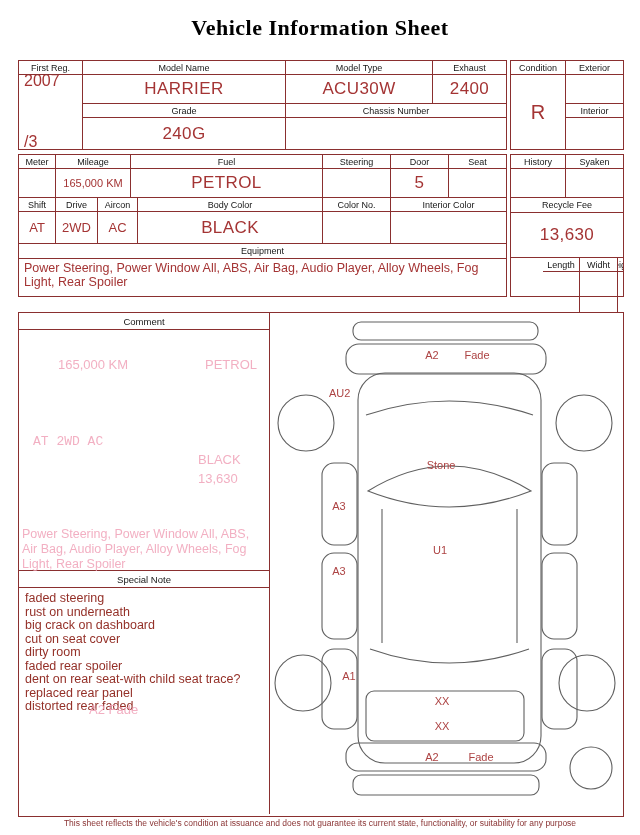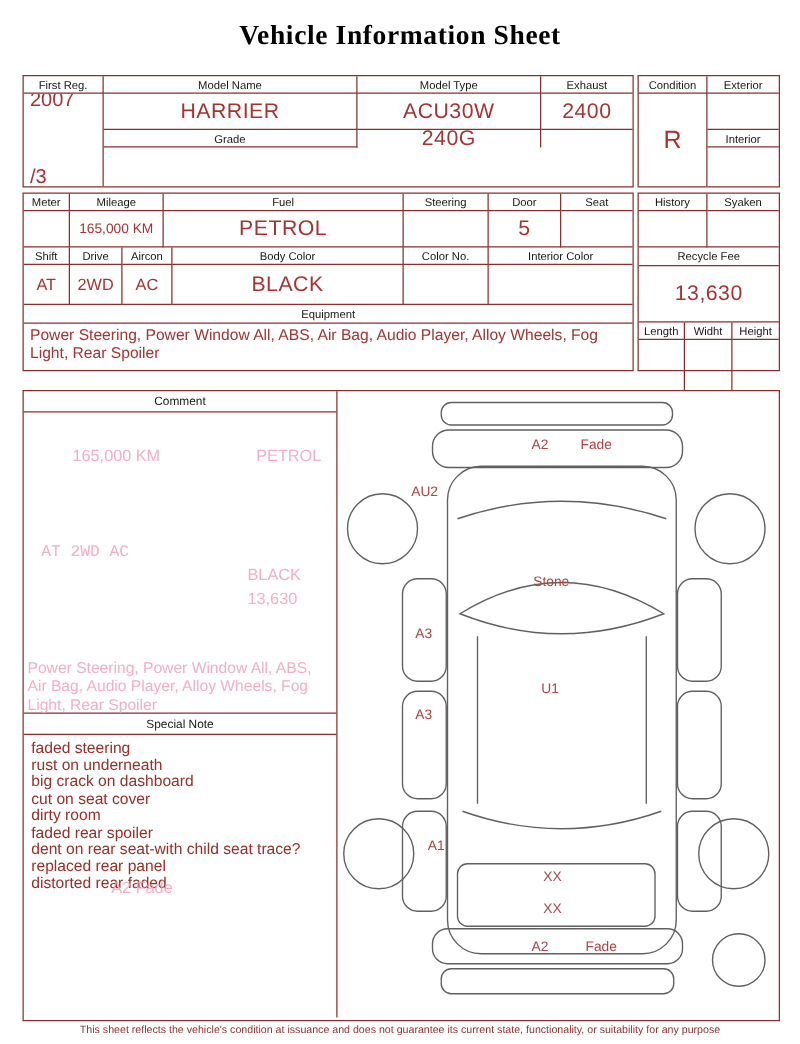--- a/index.html
+++ b/index.html
@@ -56,20 +56,21 @@
 
     <div class="cell val firstreg nb" style="grid-row:2/5;">
       <span>2007</span>
       <span>/3</span>
     </div>
     <div class="cell val v17">HARRIER</div>
     <div class="cell val v17">ACU30W</div>
     <div class="cell val v17 nr">2400</div>
 
     <div class="cell lbl">Grade</div>
+    <div class="cell lbl nr" style="grid-column:3/5;">Chassis Number</div>
 
     <div class="cell val v17 nb">240G</div>
   </div>
 
   <div class="box g" style="left:510px;top:60px;width:112px;height:88px;
        grid-template-columns:55px 1fr;grid-template-rows:14px 29px 14px 1fr;">
     <div class="cell lbl">Condition</div>
     <div class="cell lbl nr">Exterior</div>
     <div class="cell val v20 nb" style="grid-row:2/5;">R</div>
     <div class="cell nr"></div>
@@ -114,21 +115,21 @@
 
   <div class="box" style="left:510px;top:154px;width:112px;height:141px;">
     <div class="g" style="grid-template-columns:55px 1fr;grid-template-rows:14px 29px;">
       <div class="cell lbl">History</div>
       <div class="cell lbl nr">Syaken</div>
       <div class="cell"></div>
       <div class="cell nr"></div>
     </div>
     <div class="rowcell lbl" style="height:14px;">Recycle Fee</div>
     <div class="rowcell val v17" style="height:44px;">13,630</div>
-    <div class="g" style="grid-template-columns:37px 38px 1fr;grid-template-rows:14px 1fr;height:67px;">
+    <div class="g" style="grid-template-columns:37px 38px 1fr;grid-template-rows:14px 1fr;height:67px;margin-left:32px;">
       <div class="cell lbl">Length</div>
       <div class="cell lbl">Widht</div>
       <div class="cell lbl nr">Height</div>
       <div class="cell nb"></div>
       <div class="cell nb"></div>
       <div class="cell nr nb"></div>
     </div>
   </div>
 
   <div class="box" style="left:18px;top:312px;width:604px;height:503px;">

